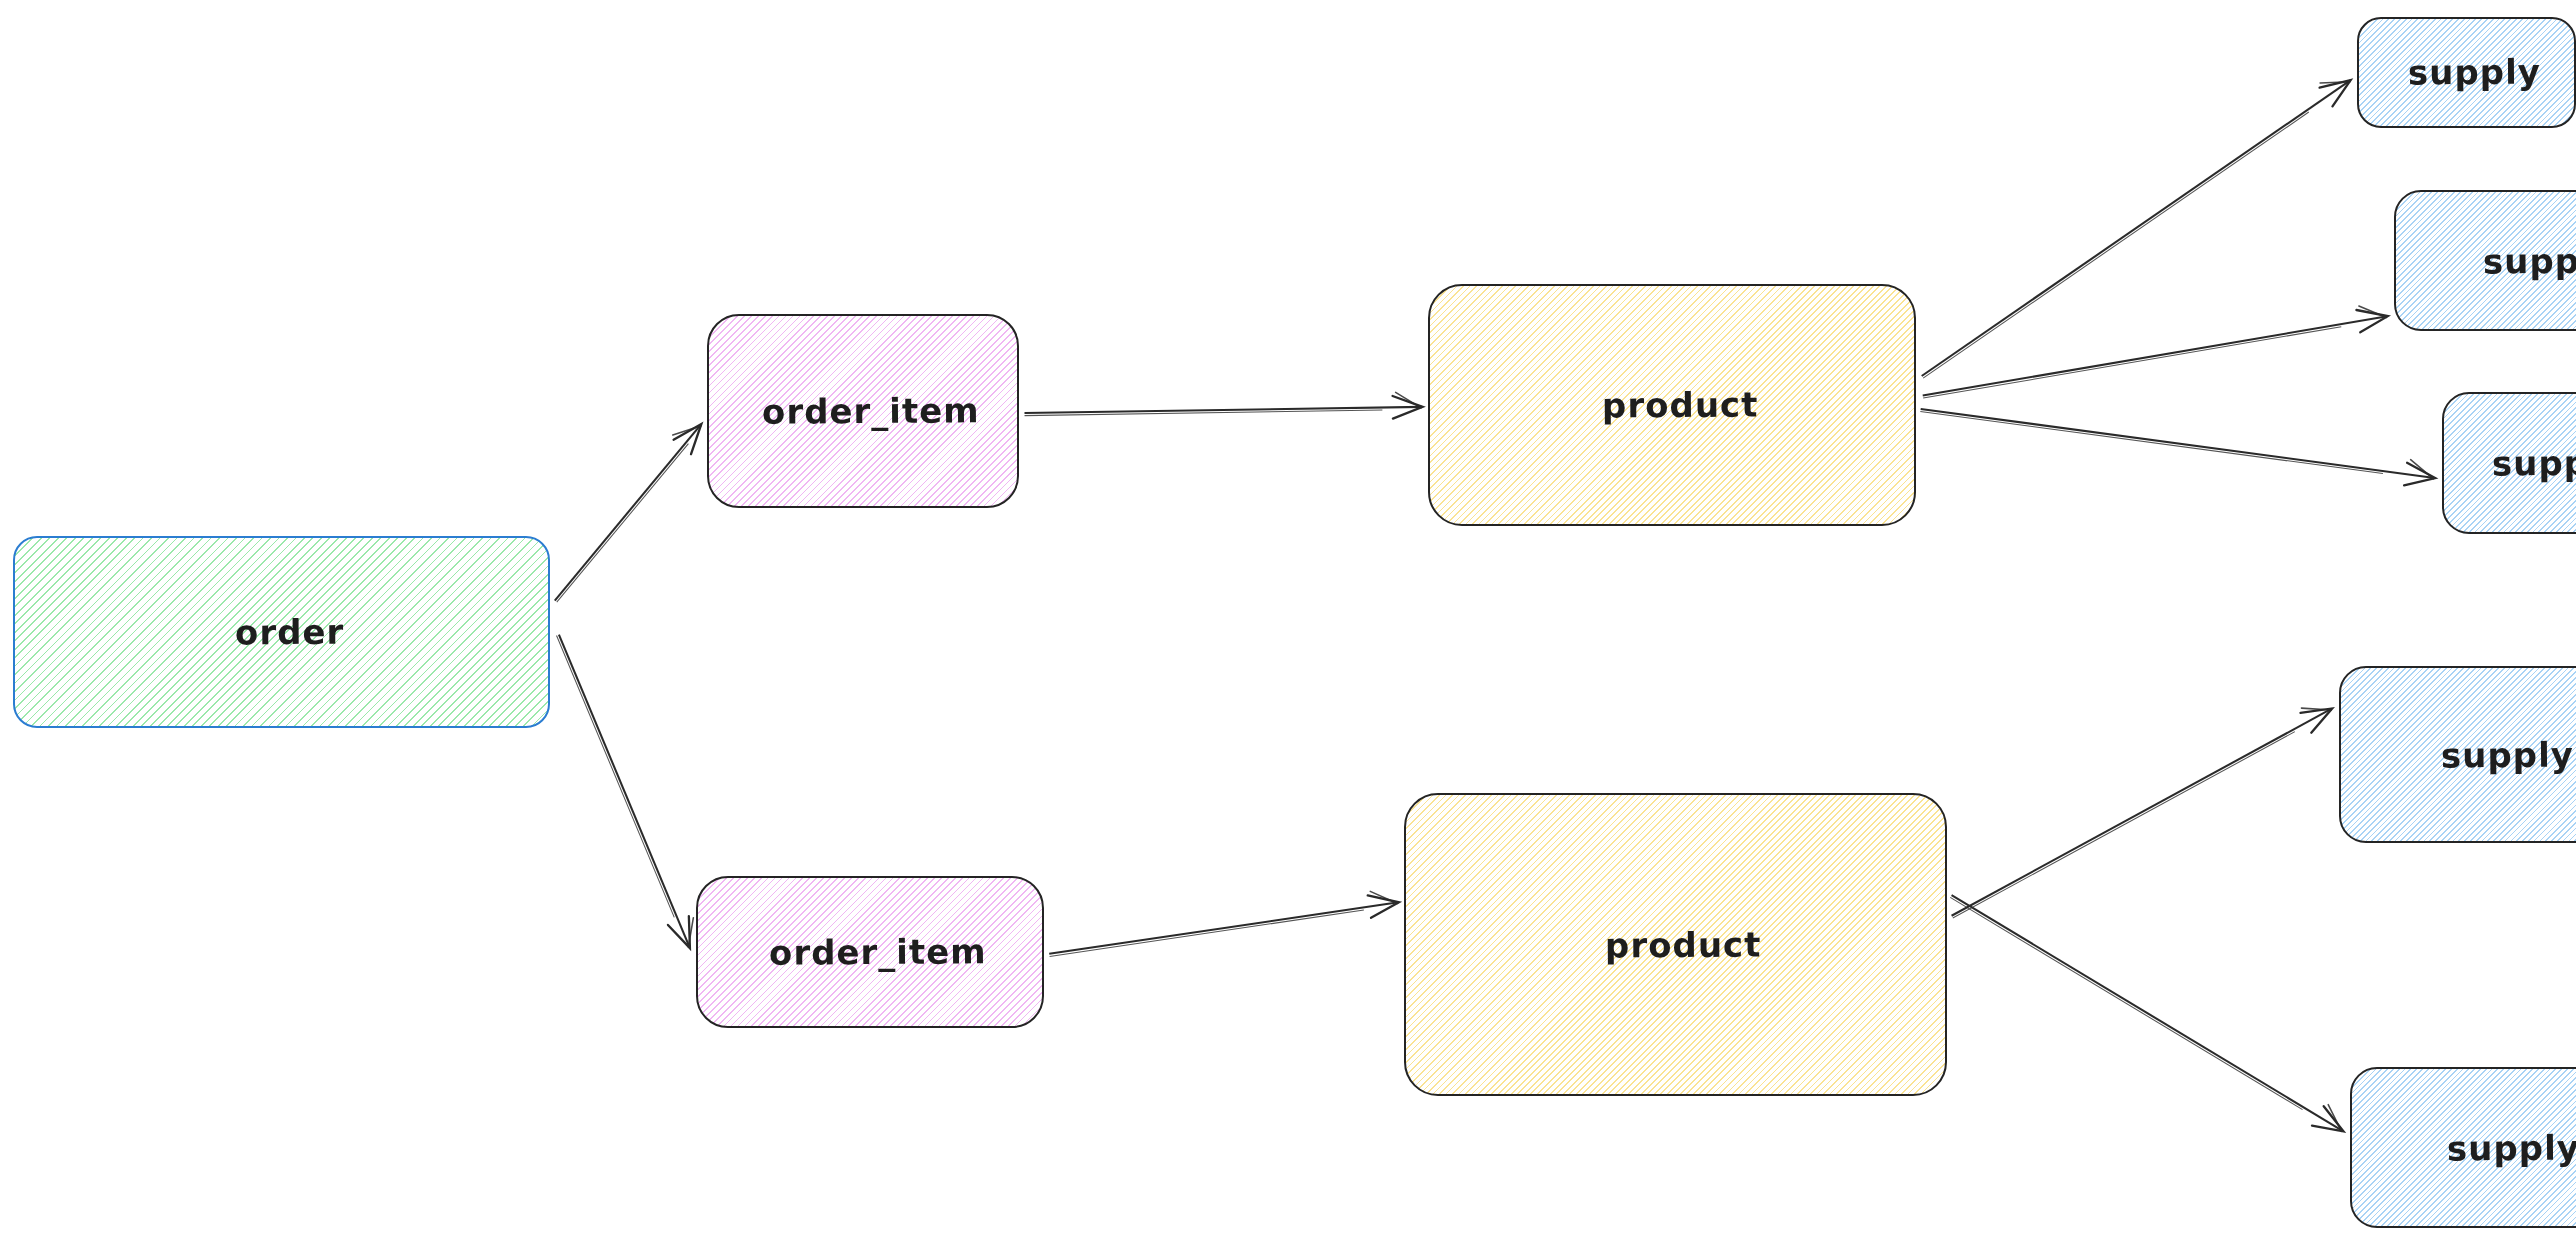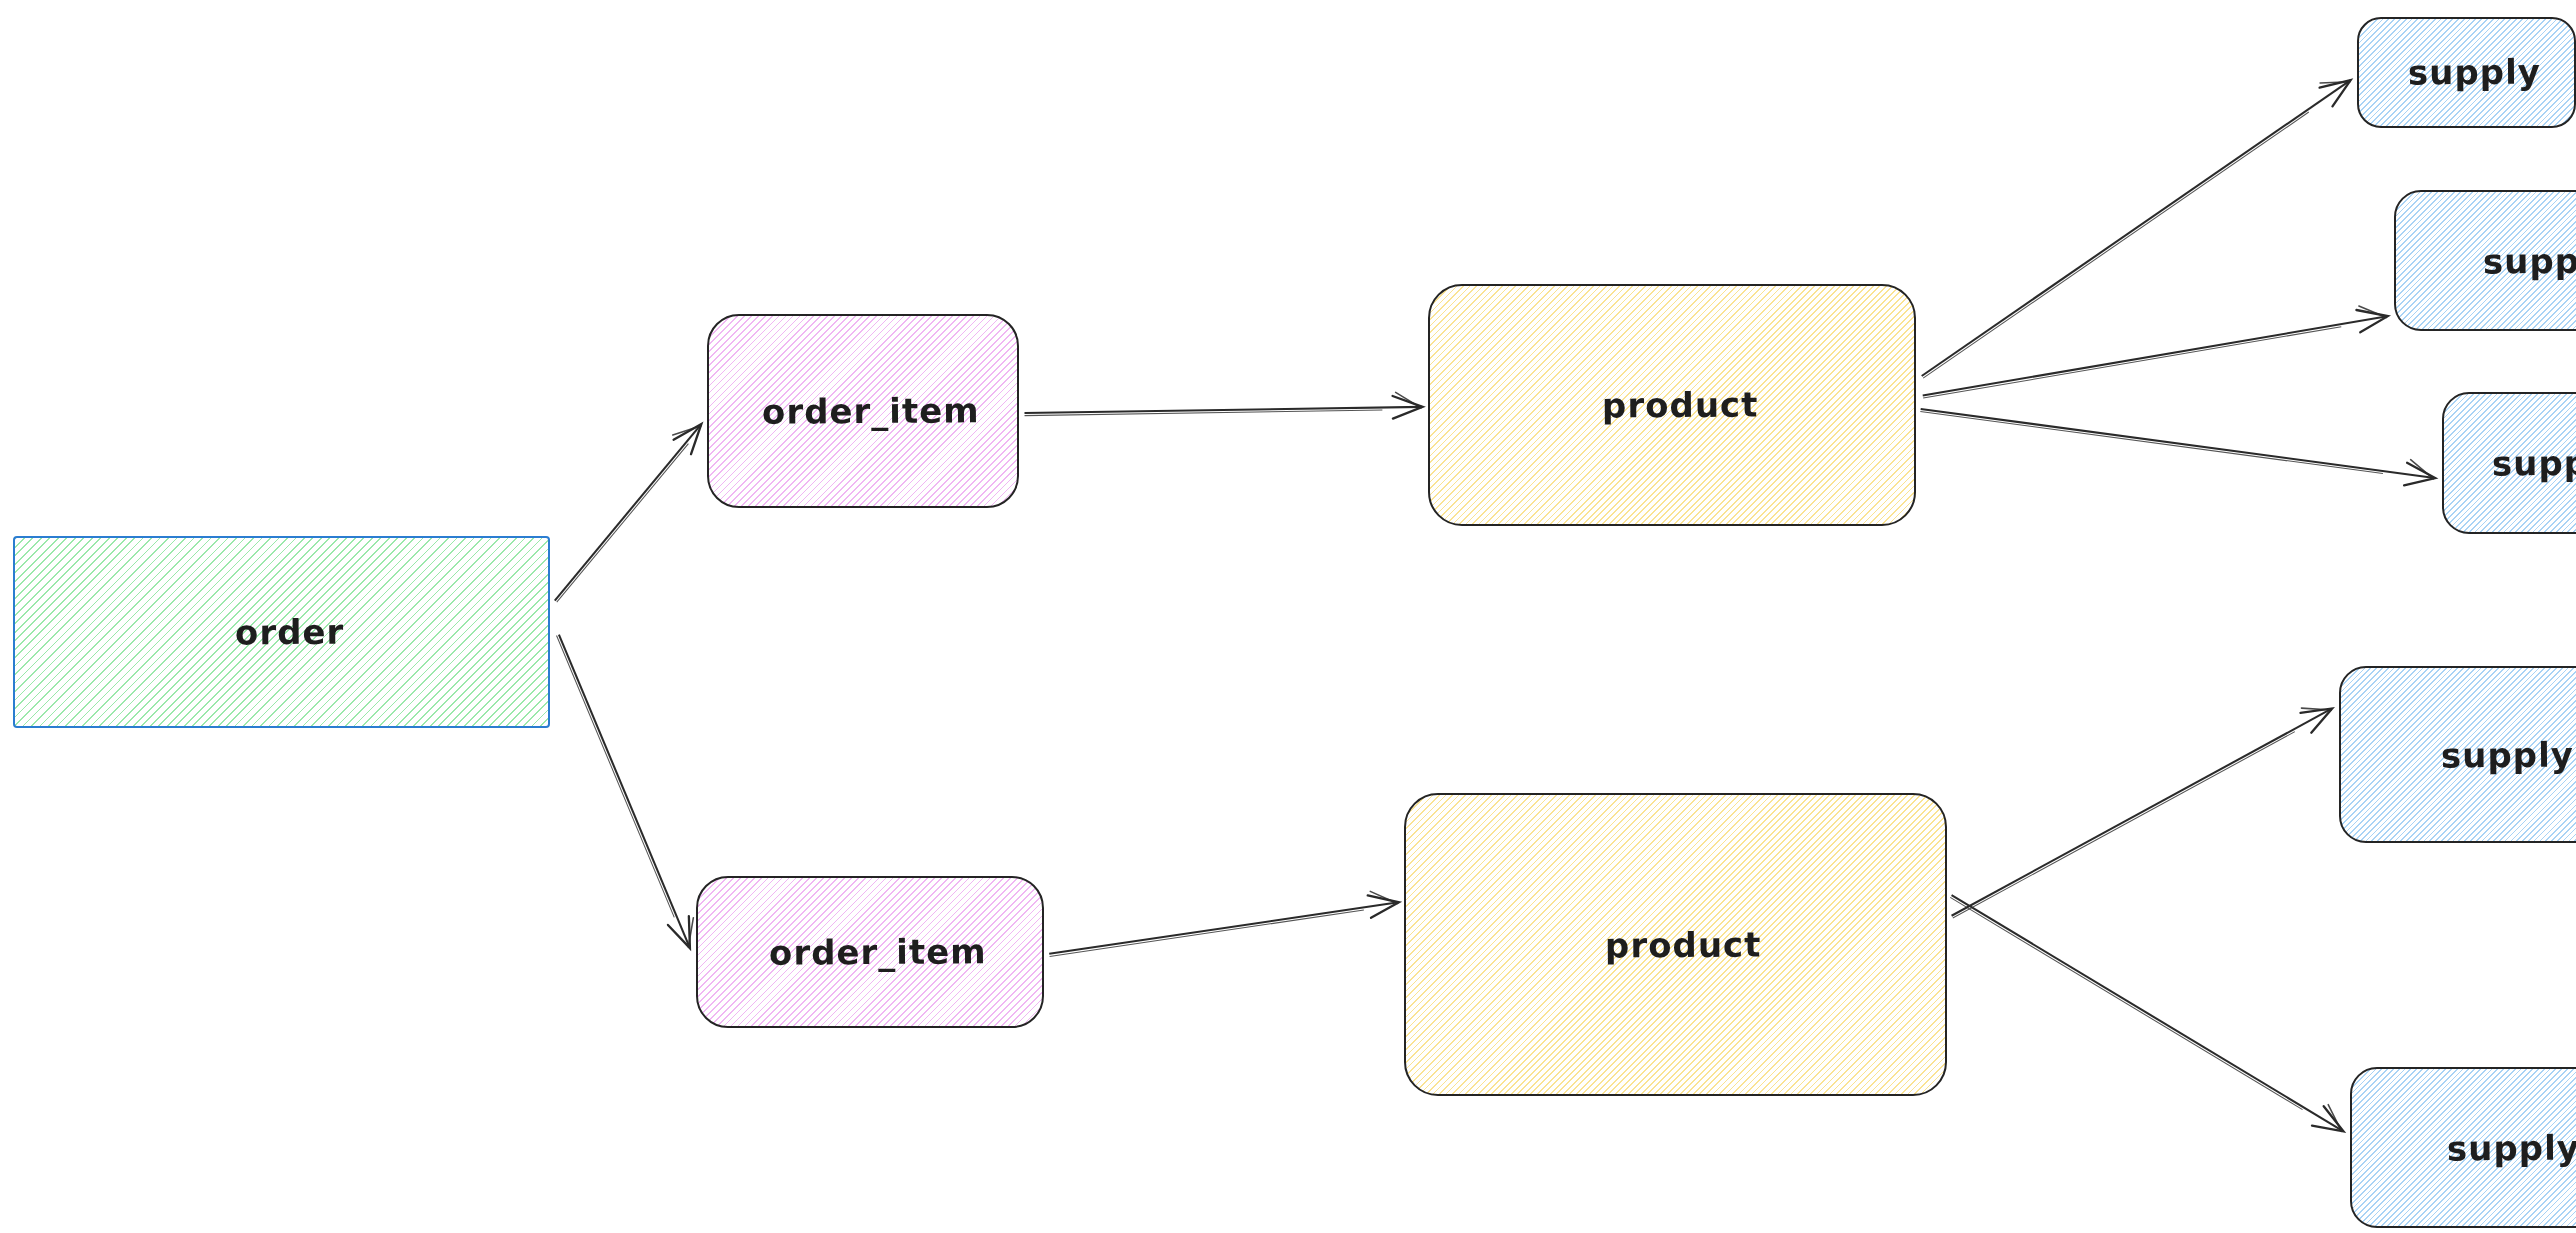--- a/index.html
+++ b/index.html
@@ -86,21 +86,21 @@
           <line x1="3790.391759138145" y1="1782.3908414028633" x2="4454.591759138145" y2="1420.5908414028634" stroke="currentColor" stroke-width="2" opacity="0.8"></line>
           <line x1="3788" y1="1778" x2="4526" y2="1376" stroke="currentColor" stroke-width="4" marker-end="url(#arrowhead)"></line>
         </g>
         <g>
           <line x1="3785.4192394859847" y1="1742.282484695746" x2="4469.419239485985" y2="2154.482484695746" stroke="currentColor" stroke-width="2" opacity="0.8"></line>
           <line x1="3788" y1="1738" x2="4548" y2="2196" stroke="currentColor" stroke-width="4" marker-end="url(#arrowhead)"></line>
         </g>
       </g>
   </svg>
   <div id="node-root" class="nodes">
-      <div class="node" style="left: 13px; top: 536px; width: 537px; height: 192px; border-color: rgb(43, 125, 209); border-radius: 4px; background-image: repeating-linear-gradient(135deg, rgb(155, 232, 171) 0px, rgb(155, 232, 171) 1.2px, transparent 1.2px, transparent 6px);">
+      <div class="node" style="left: 13px; top: 536px; width: 537px; height: 192px; border-color: rgb(43, 125, 209); border-radius: 24px; background-image: repeating-linear-gradient(135deg, rgb(155, 232, 171) 0px, rgb(155, 232, 171) 1.2px, transparent 1.2px, transparent 6px);">
         <span class="label" style="color: rgb(30, 30, 30);">order</span>
       </div>
       <div class="node" style="left: 707px; top: 314px; width: 312px; height: 194px; border-color: rgb(36, 36, 36); border-radius: 32px; background-image: repeating-linear-gradient(135deg, rgb(240, 183, 243) 0px, rgb(240, 183, 243) 1.2px, transparent 1.2px, transparent 4.9px);">
         <span class="label" style="color: rgb(30, 30, 30);">order_item</span>
       </div>
       <div class="node" style="left: 696px; top: 876px; width: 348px; height: 152px; border-color: rgb(36, 36, 36); border-radius: 32px; background-image: repeating-linear-gradient(135deg, rgb(240, 183, 243) 0px, rgb(240, 183, 243) 1.2px, transparent 1.2px, transparent 4.9px);">
         <span class="label" style="color: rgb(30, 30, 30);">order_item</span>
       </div>
       <div class="node" style="left: 1428px; top: 284px; width: 488px; height: 242px; border-color: rgb(36, 36, 36); border-radius: 34px; background-image: repeating-linear-gradient(135deg, rgb(250, 227, 148) 0px, rgb(250, 227, 148) 1.2px, transparent 1.2px, transparent 4.6px);">
         <span class="label" style="color: rgb(30, 30, 30);">product</span>

